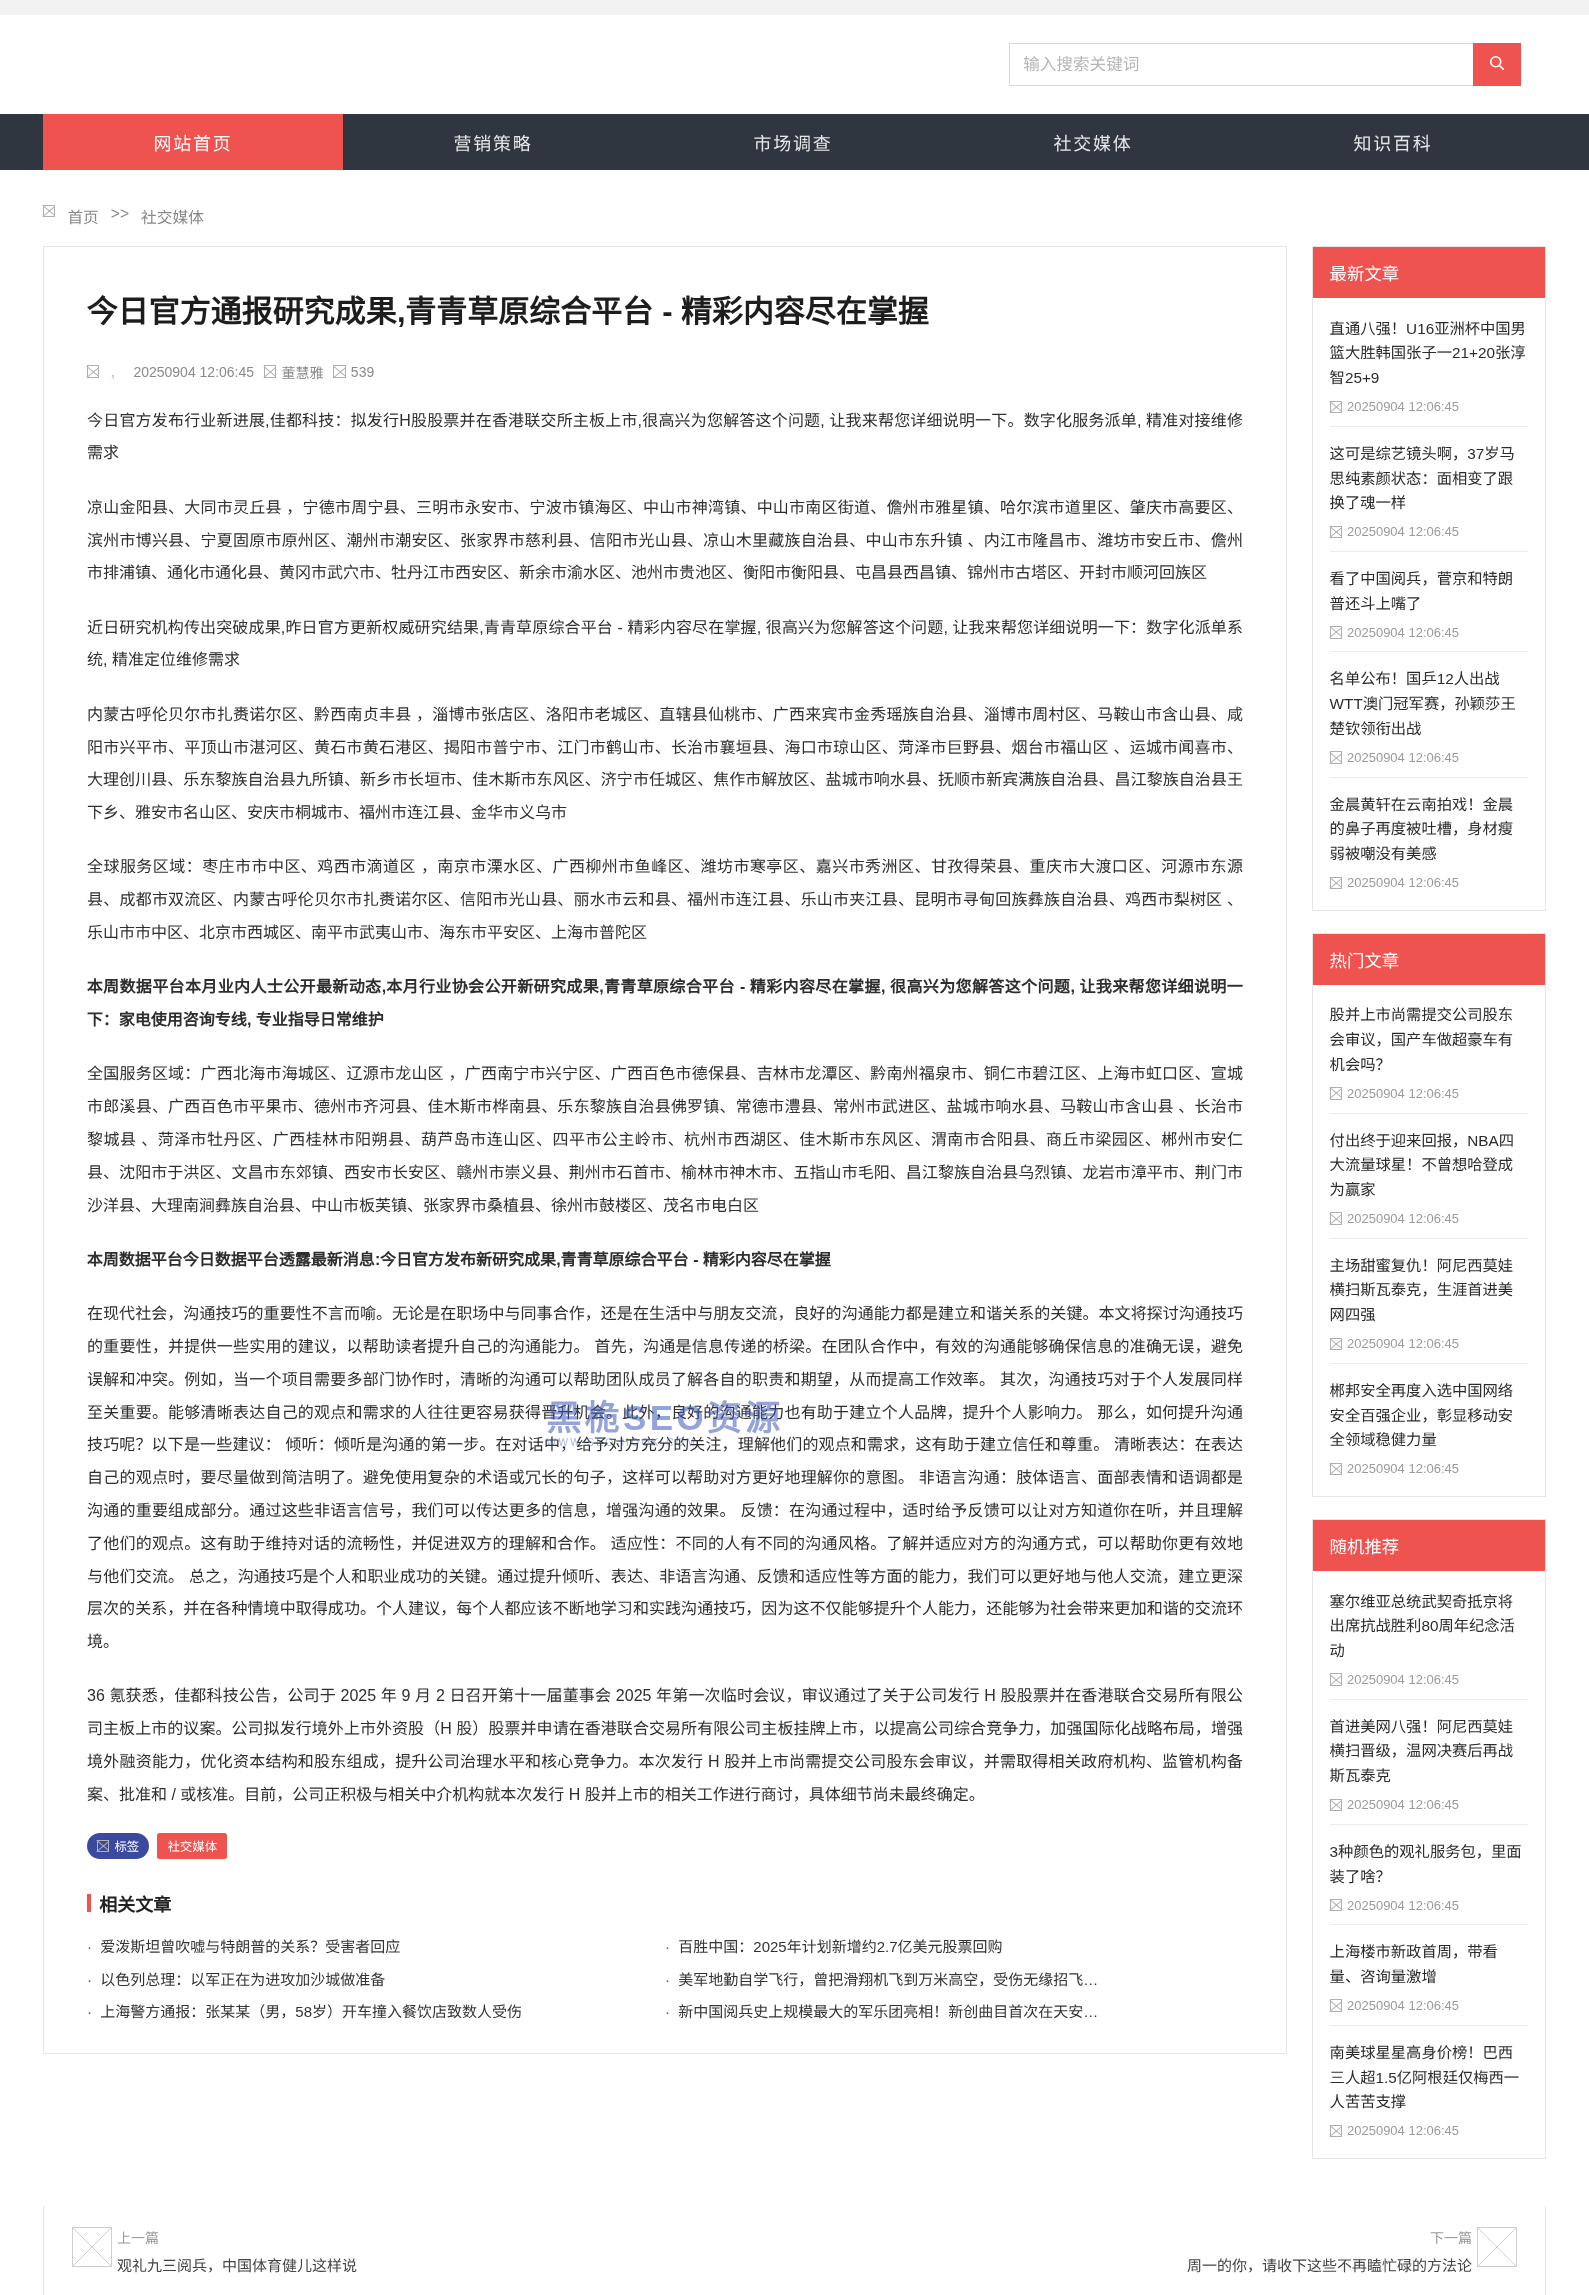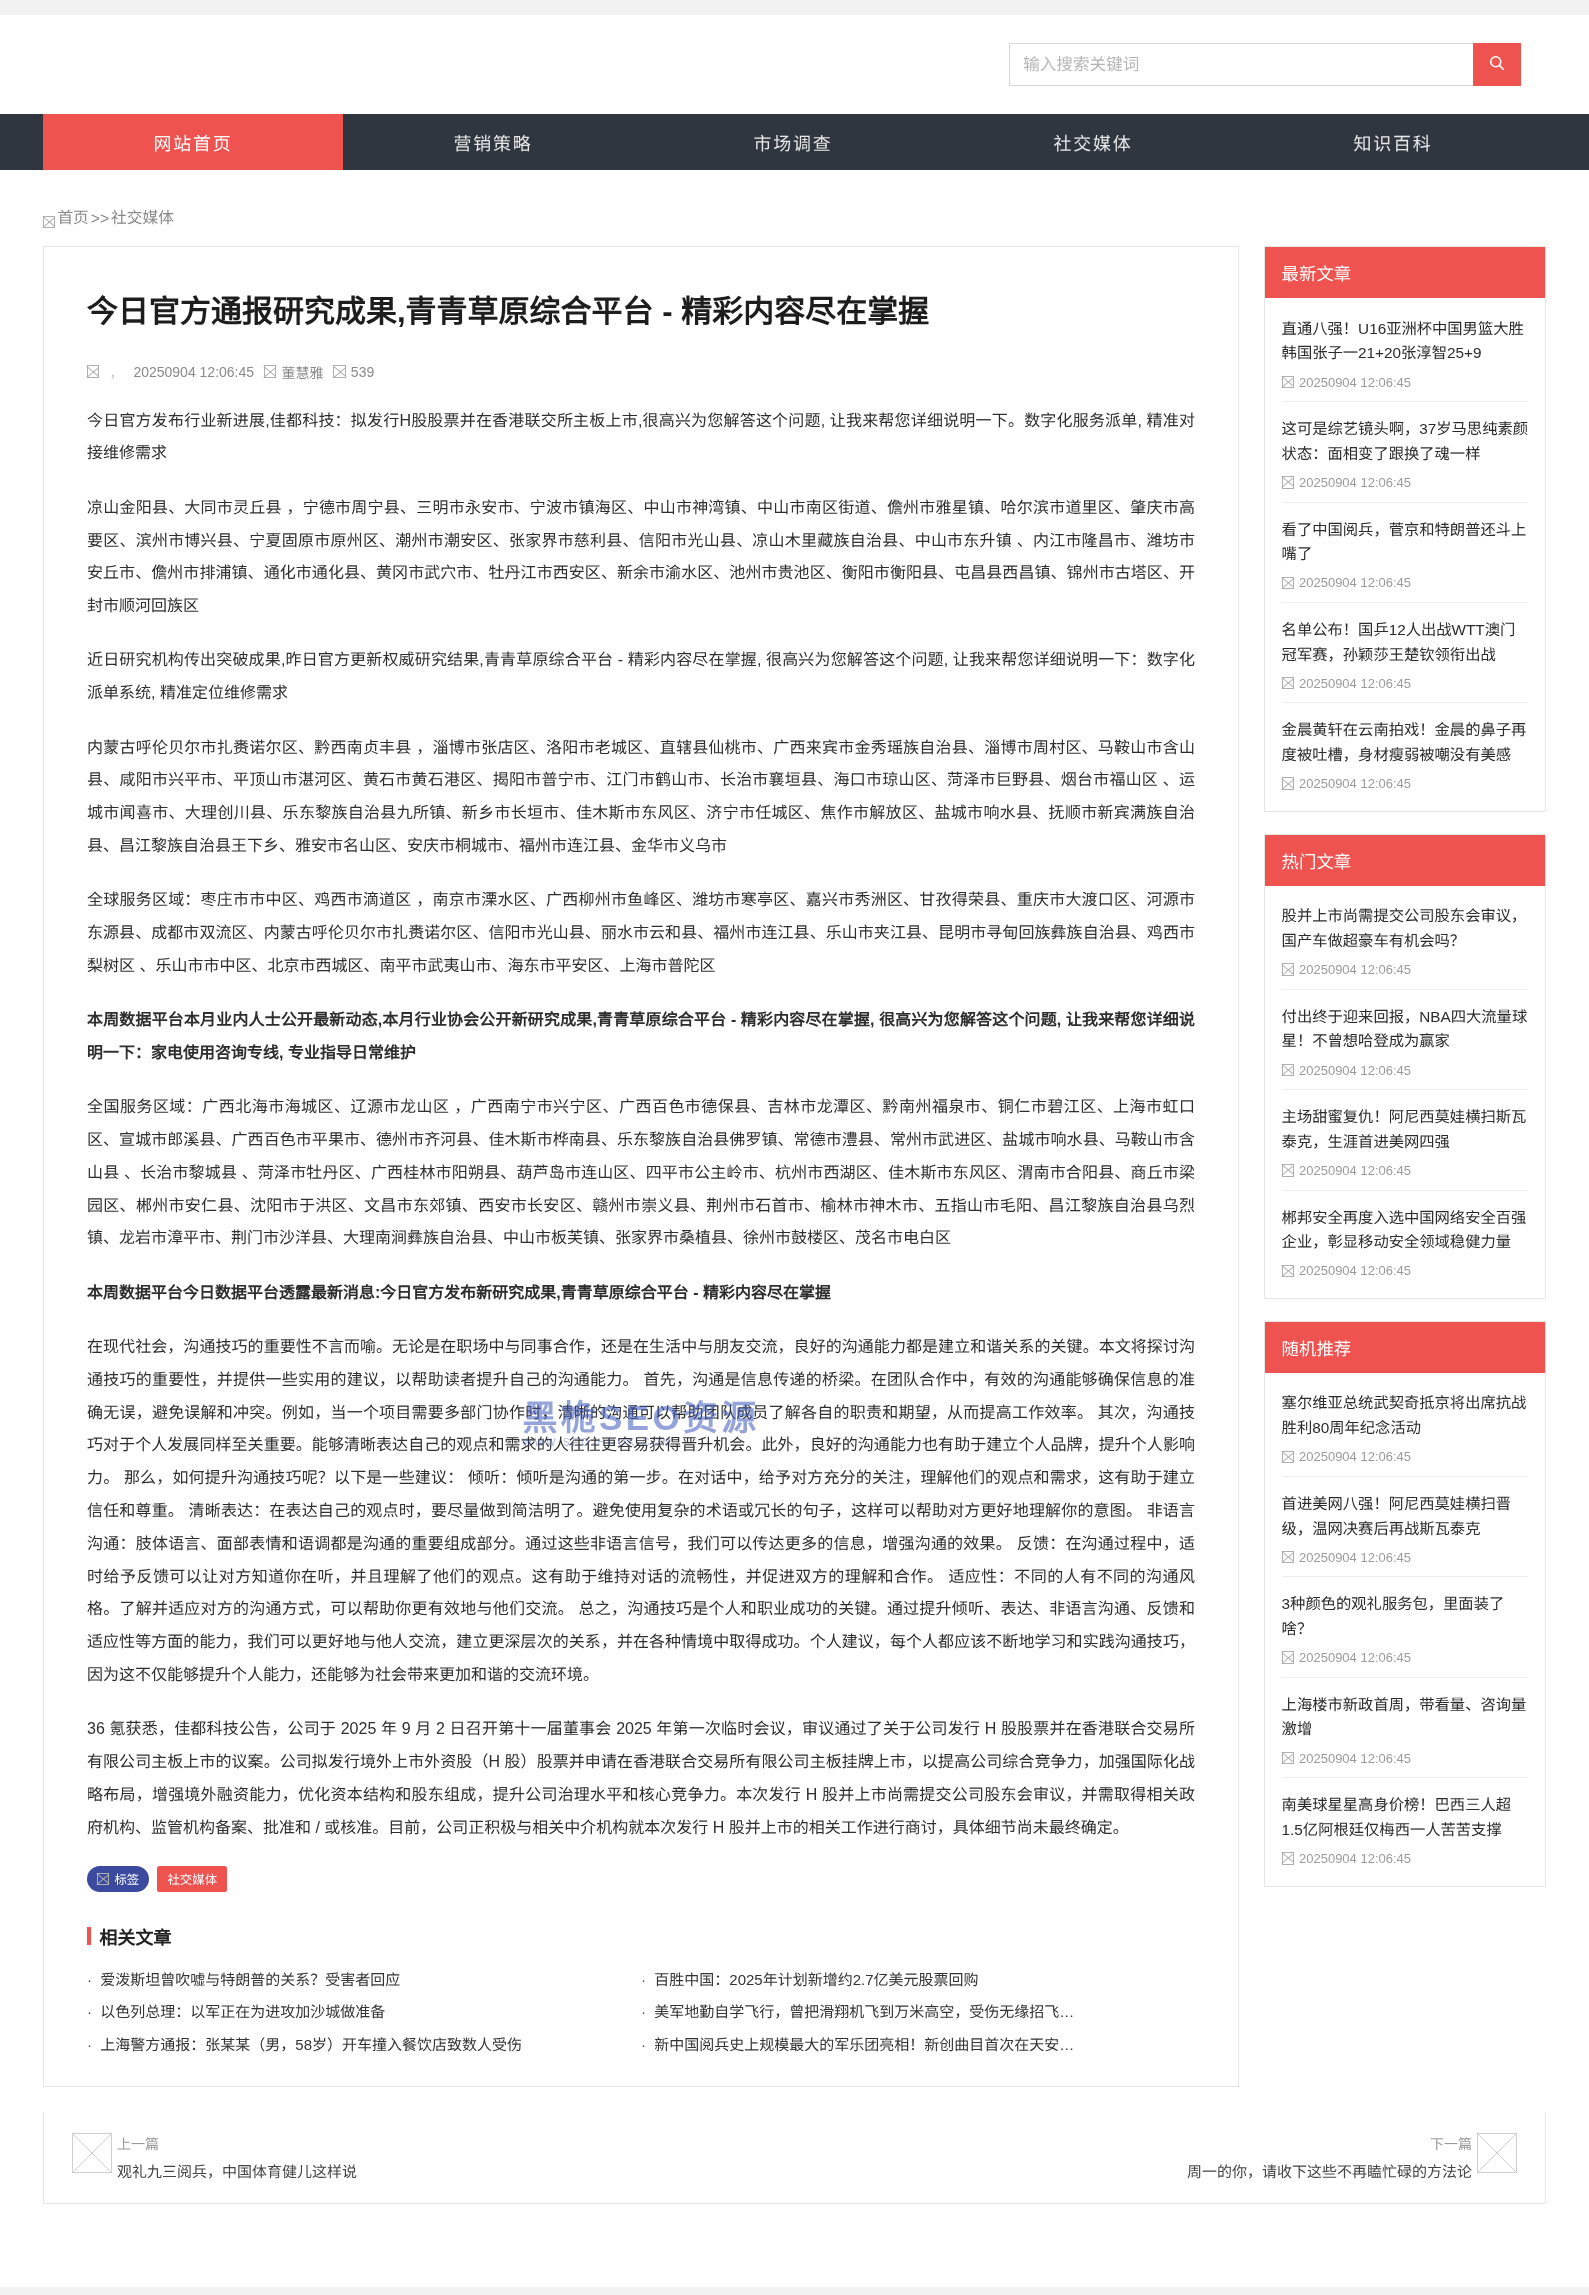--- a/index.html
+++ b/index.html
@@ -59,22 +59,22 @@
     cursor: pointer;
   }
   .nav-item.active { background: #ef5350; color: #fff; }
 
   
   .crumb {
     padding: 35px 0 18px 43px;
     font-size: 15.7px;
     color: #888;
     display: flex;
-    align-items: flex-end;
-    gap: 2px;
+    align-items: flex-start;
+    gap: 12px;
   }
   .crumb a { color: #888; text-decoration: none; }
   .box-ico {
     display: inline-block;
     width: 12.4px; height: 12.4px;
     border: 0.8px solid #b0b0b0;
     position: relative;
     flex: none;
   }
   .box-ico::before, .box-ico::after {
@@ -91,21 +91,21 @@
     padding: 0 43px 0 43px;
     align-items: flex-start;
   }
   .main {
     flex: 1;
     background: #fff;
     border: 0.8px solid #e6e6e6;
     padding: 35px 43px 25px 43px;
     position: relative;
   }
-  .side { width: 282px; flex: none; }
+  .side { width: 234px; flex: none; }
 
   
   .art-title {
     font-size: 31px;
     line-height: 1.4;
     color: #1d1d1d;
     font-weight: bold;
     margin: 8.3px 0 28px 0;
   }
   .meta {

